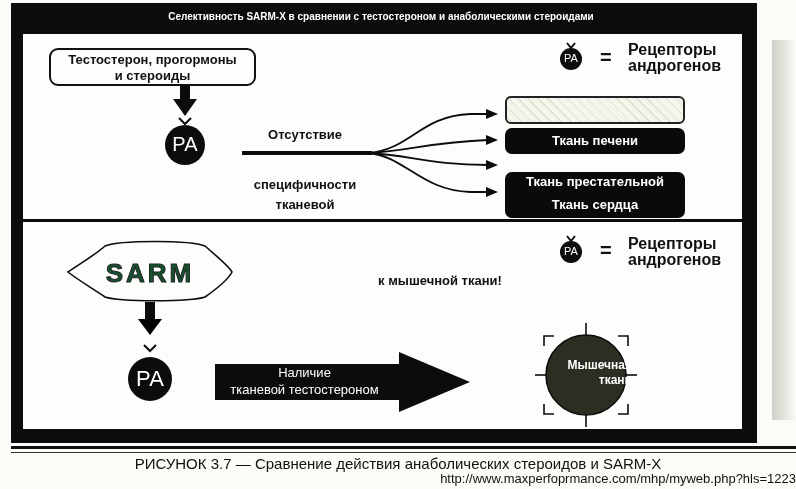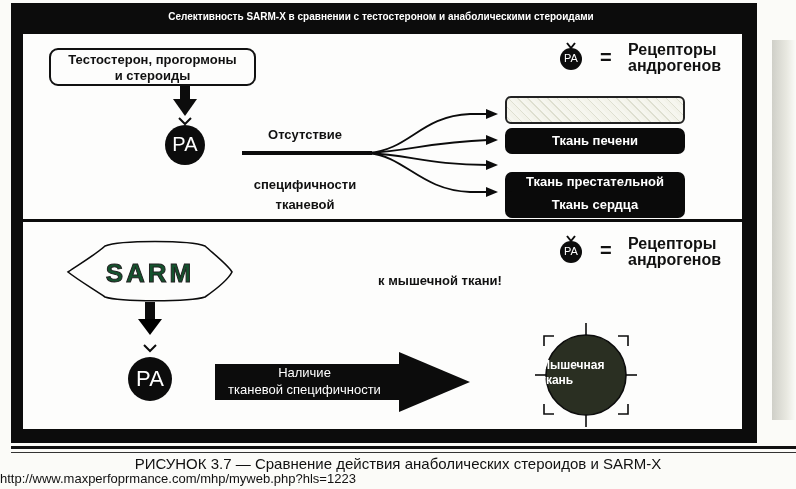--- a/index.html
+++ b/index.html
@@ -11,21 +11,21 @@
   .panel { position: absolute; background: #fdfdfc; }
   .panel-top { left: 23px; top: 34px; width: 719px; height: 185px; }
   .panel-bot { left: 23px; top: 222px; width: 719px; height: 207px; }
   .edge-strip { position: absolute; right: 0; top: 40px; width: 24px; height: 380px;
                 background: linear-gradient(90deg,#cfcfc8,#e8e8e0 60%,#fbfbf8); }
   .rule1 { position: absolute; left: 11px; top: 446px; width: 785px; height: 3px; background: #111; }
   .rule2 { position: absolute; left: 11px; top: 452px; width: 785px; height: 1px; background: #333; }
   .caption { position: absolute; left: 0; top: 456px; width: 796px; text-align: center; font-size: 15px;
              line-height: 16px; color: #111; }
   .caption b { font-weight: normal; }
-  .url { position: absolute; left: 0; top: 472px; width: 796px; text-align: left; font-size: 13px; line-height: 14px; }
+  .url { position: absolute; left: 0; top: 472px; width: 796px; text-align: right; font-size: 13px; line-height: 14px; }
   .abs { position: absolute; }
   .src-box { left: 49px; top: 48px; width: 207px; height: 38px; border: 2px solid #111; border-radius: 9px;
              text-align: center; font-weight: bold; font-size: 13px; line-height: 16px; padding-top: 2px; box-sizing: border-box; }
   .lbl { font-weight: bold; font-size: 13px; text-align: center; line-height: 17px; }
   .tissue { position: absolute; left: 505px; width: 180px; background: #0a0a0a; color: #fff; border-radius: 7px;
             font-weight: bold; font-size: 13px; text-align: center; box-sizing: border-box; }
   .tissue-blank { position: absolute; left: 505px; top: 96px; width: 180px; height: 28px; border: 2px solid #222;
                   border-radius: 6px; box-sizing: border-box;
                   background: repeating-linear-gradient(45deg,#f3f3ea 0 3px,#dedfd0 3px 4px,#f6f6ef 4px 7px); }
   .legend-text { font-weight: bold; font-size: 16px; line-height: 16px; }
@@ -139,24 +139,24 @@
 </div>
 
 <div class="abs" style="left:80px;top:258px;width:140px;text-align:center;font-size:26px;font-weight:bold;letter-spacing:3px;color:#14532d;-webkit-text-stroke:1px #222;">SARM</div>
 
 <div class="abs lbl" style="left:320px;top:272px;width:240px;">
   <div>к мышечной ткани!</div>
 </div>
 
 <div class="abs arrow-label" style="left:212px;top:364px;width:185px;">
   <div>Наличие</div>
-  <div>тканевой специфичности</div>
+  <div>тканевой тестостероном</div>
 </div>
 
-<div class="abs" style="left:540px;top:358px;width:92px;text-align:left;color:#fff;font-weight:bold;font-size:12px;line-height:15px;">
+<div class="abs" style="left:540px;top:358px;width:92px;text-align:right;color:#fff;font-weight:bold;font-size:12px;line-height:15px;">
   <div>Мышечная</div>
   <div>ткань</div>
 </div>
 
 <div class="abs" style="left:560px;top:245px;width:22px;text-align:center;color:#fff;font-size:11px;">РА</div>
 <div class="abs eq" style="left:600px;top:239px;">=</div>
 <div class="abs legend-text" style="left:628px;top:236px;">
   <div>Рецепторы</div>
   <div>андрогенов</div>
 </div>

